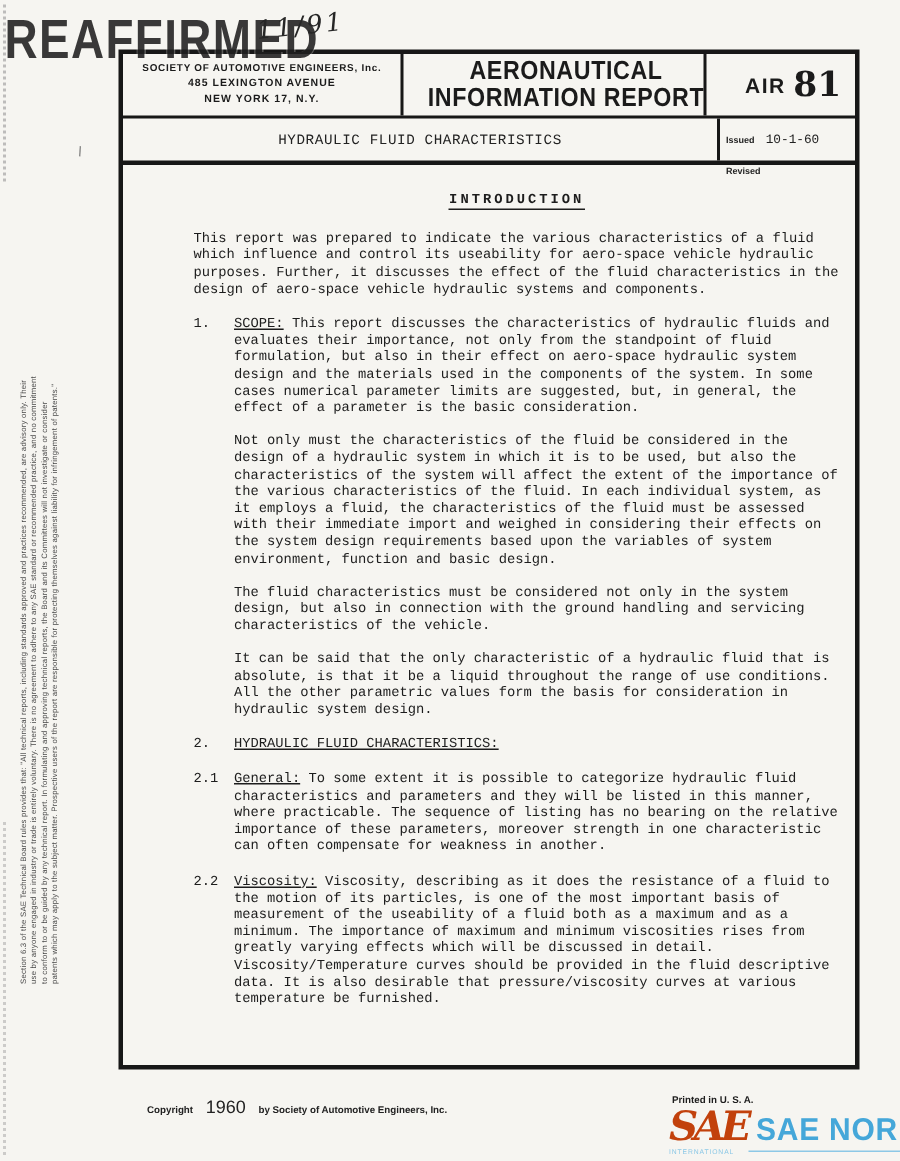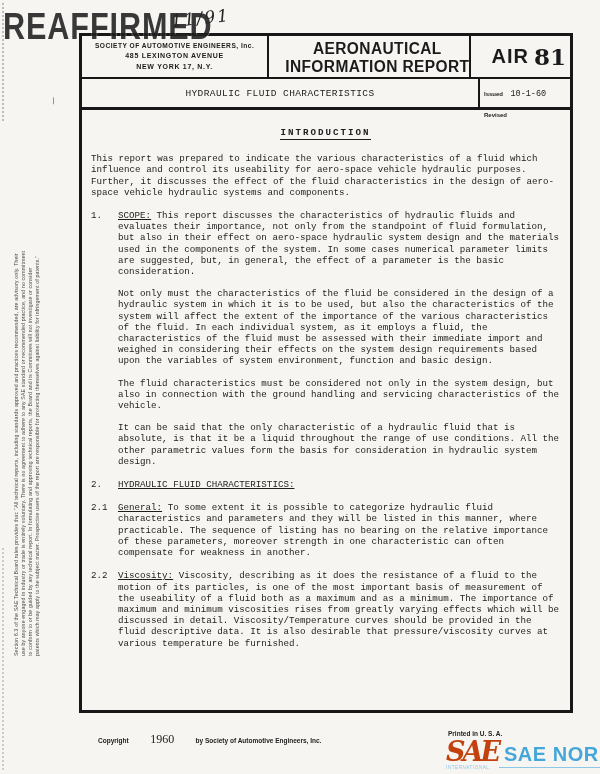--- a/index.html
+++ b/index.html
@@ -42,35 +42,35 @@
   }
   .row1{display:flex;height:41px;border-bottom:2px solid #171717;flex:none;gap:16px;}
   .cell-address{width:204px;border-right:2px solid #171717;box-sizing:border-box;
     display:flex;flex-direction:column;align-items:center;justify-content:center;line-height:1.55;}
   .addr-l1{font-size:6.6px;font-weight:bold;letter-spacing:.5px;}
   .addr-l2,.addr-l3{font-size:7px;font-weight:bold;letter-spacing:.7px;}
   .cell-reporttype{flex:1;border-right:2px solid #171717;box-sizing:border-box;
     display:flex;flex-direction:column;align-items:center;justify-content:center;}
   .rt-line{font-size:15.5px;font-weight:bold;letter-spacing:.4px;transform:scaleY(1.12);line-height:1.12;white-space:nowrap;}
   .cell-airnum{width:90px;display:flex;align-items:center;justify-content:center;white-space:nowrap;}
-  .air-prefix{font-size:20px;font-weight:bold;letter-spacing:1px;}
+  .air-prefix{font-size:14px;font-weight:bold;letter-spacing:1px;}
   .air-number{font-size:23px;font-weight:bold;font-family:"DejaVu Serif",serif;margin-left:5px;}
   .row2{display:flex;height:28px;border-bottom:3px solid #171717;flex:none;}
   .cell-doctitle{flex:1;border-right:2px solid #171717;box-sizing:border-box;
     display:flex;align-items:center;justify-content:center;}
   .doc-title{font-family:"Liberation Mono",monospace;font-size:9.5px;letter-spacing:.4px;color:#222;}
   .cell-issued{width:90px;padding:2px 0 0 4px;box-sizing:border-box;line-height:1.3;}
   .issue-row{white-space:nowrap;}
   .issue-label{font-size:6px;font-weight:bold;color:#222;}
   .issue-value{font-family:"Liberation Mono",monospace;font-size:8.5px;color:#222;margin-left:3px;}
 
   
   .bodycell{
     flex:1;padding:17px 10px 0 9px;box-sizing:border-box;overflow:hidden;
-    font-family:"Liberation Mono",monospace;font-size:9.2px;line-height:11.2px;color:#1d1d1d;
+    font-family:"Liberation Mono",monospace;font-size:9.2px;line-height:11.2px;color:#1d1d1d;margin-left:38px;
   }
   .intro-heading-wrap{text-align:center;margin-bottom:13px;}
   .intro-heading{display:inline-block;letter-spacing:2px;border-bottom:1.5px solid #1d1d1d;padding-bottom:1px;font-weight:bold;}
   .para{margin:0 0 12px 0;}
   .section{display:flex;margin-bottom:12px;}
   .sec-num{width:27px;flex:none;}
   .sec-content{flex:1;}
   .sec-head{text-decoration:underline;}
   .sec-extra{margin-top:11px;}
 
@@ -78,21 +78,21 @@
   .sidebar{
     position:absolute;left:13px;top:656px;width:548px;
     transform:rotate(-90deg);transform-origin:0 0;
     font-size:5.2px;line-height:6.9px;letter-spacing:.15px;color:#4a4a4a;
     white-space:nowrap;
   }
 
   
   .copyright{position:absolute;left:98px;top:729px;white-space:nowrap;}
   .cp-pre{font-size:6.5px;font-weight:bold;color:#222;}
-  .cp-year{font-family:Liberation Serif, serif;font-size:12px;color:#222;margin:0 17px;}
+  .cp-year{font-family:Liberation Sans, sans-serif;font-size:12px;color:#222;margin:0 4px;}
   .cp-post{font-size:6.5px;font-weight:bold;color:#222;}
   .printed{position:absolute;left:448px;top:730px;font-size:6.5px;font-weight:bold;color:#1d1d1d;}
   .sae-logo{position:absolute;left:446px;top:740px;white-space:nowrap;}
   .logo-row{display:flex;align-items:flex-end;}
   .logo-emblem{
     font-family:"DejaVu Serif",serif;font-style:italic;font-weight:bold;
     font-size:27px;line-height:24px;color:#c2410c;letter-spacing:-3px;
   }
   .logo-wordmark{
     font-family:"Liberation Sans",sans-serif;font-weight:bold;

